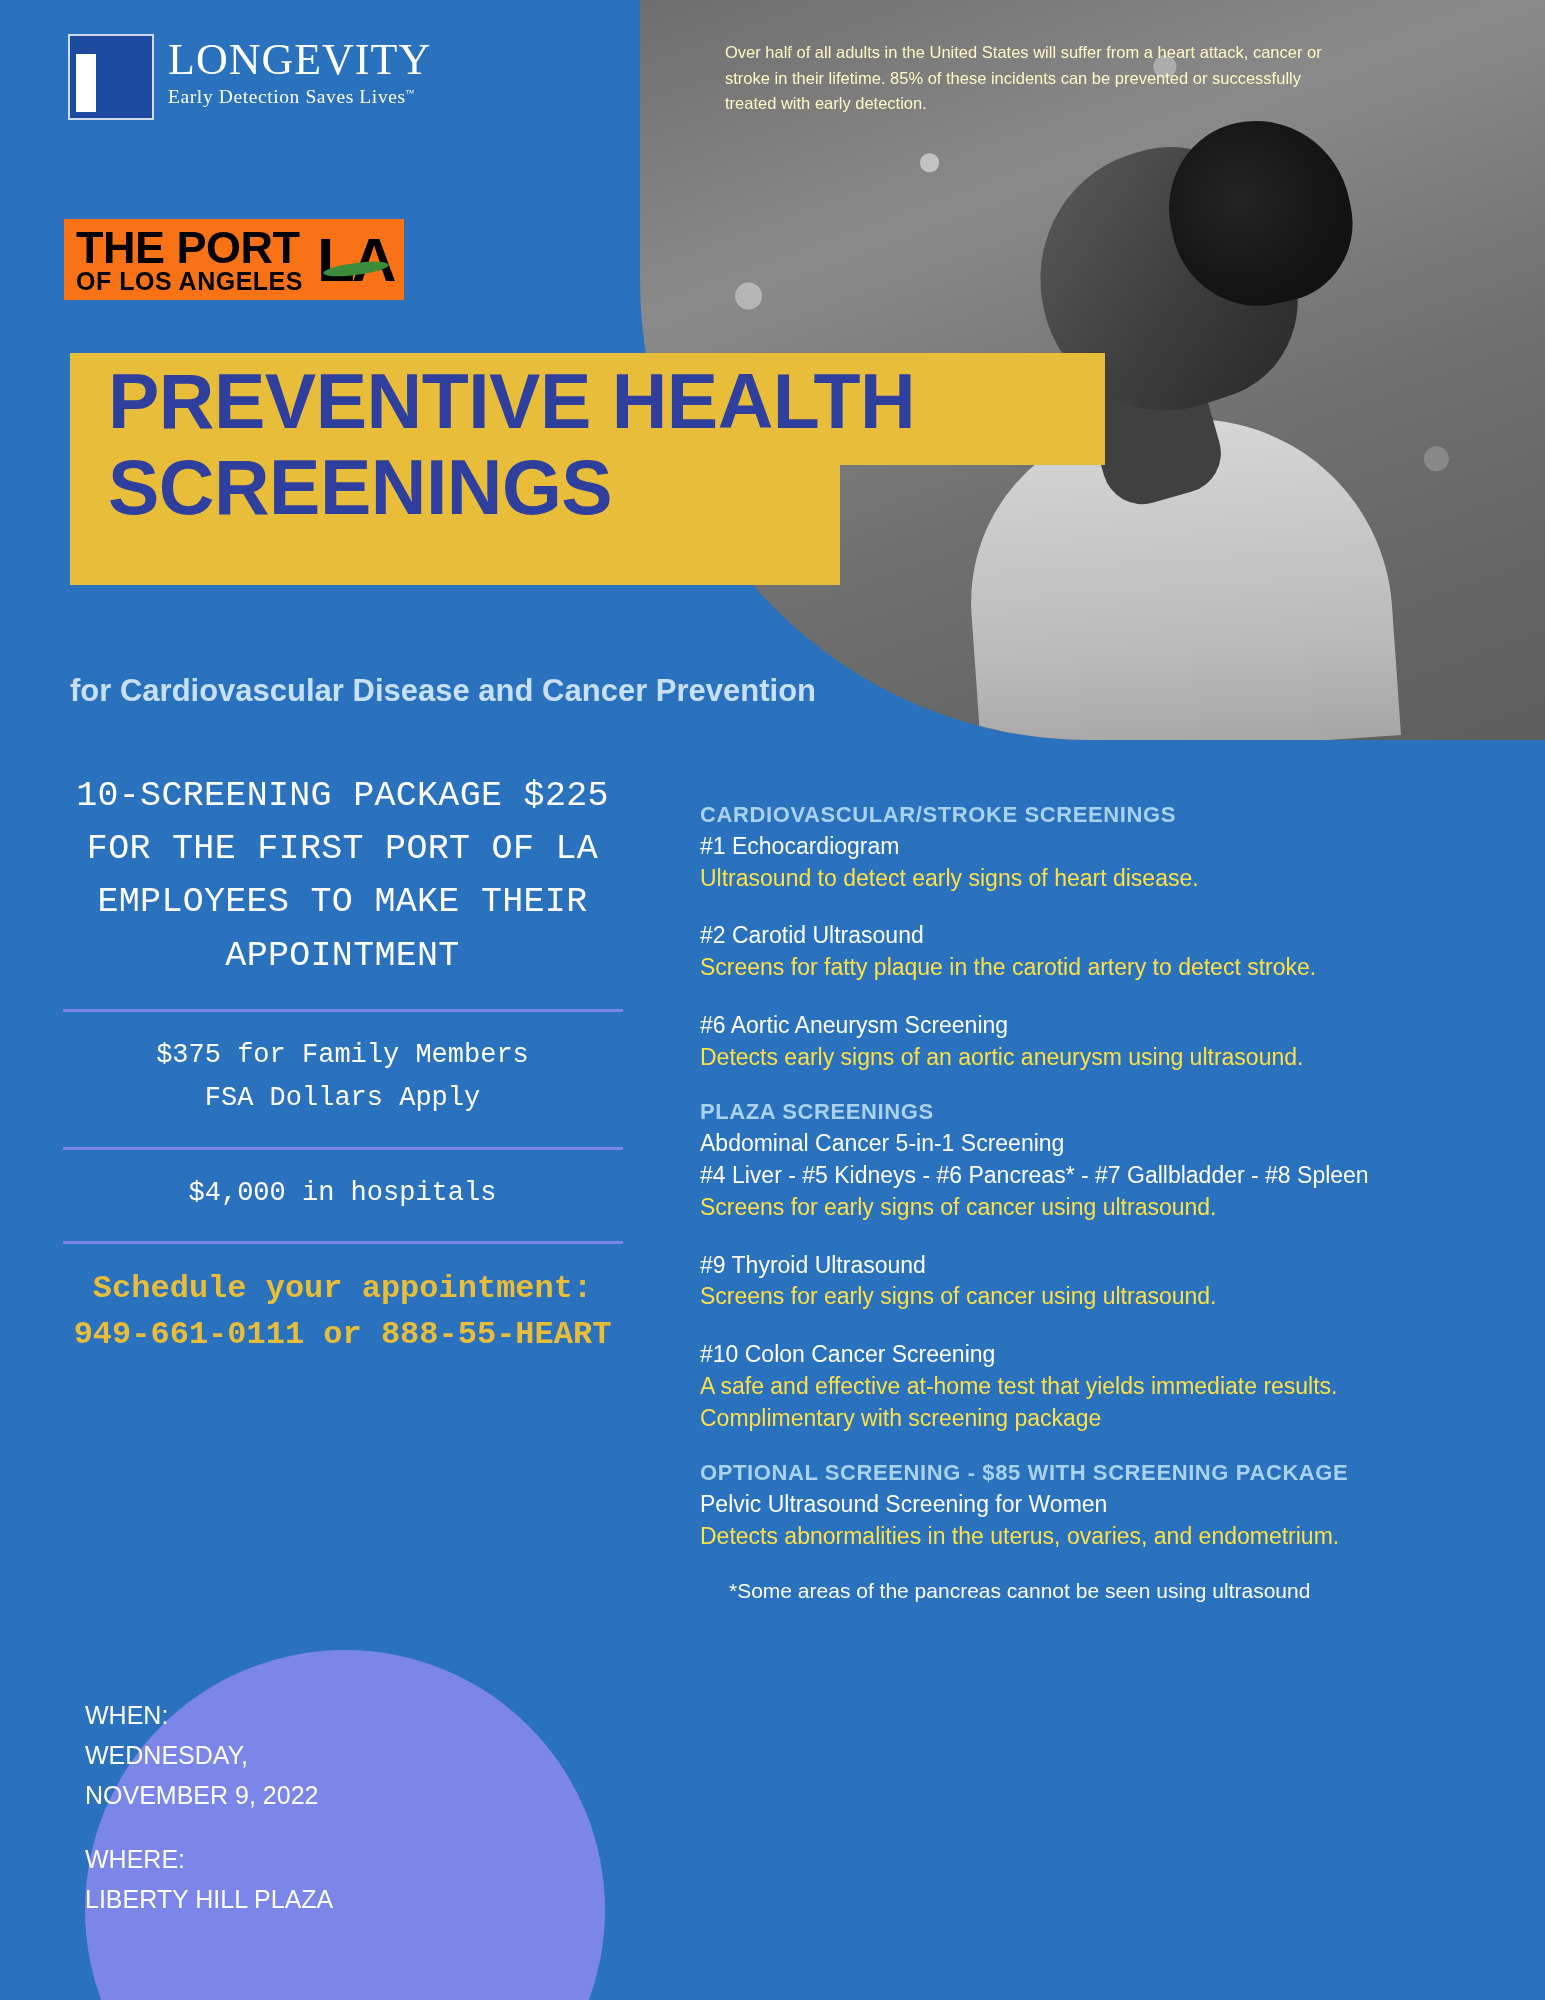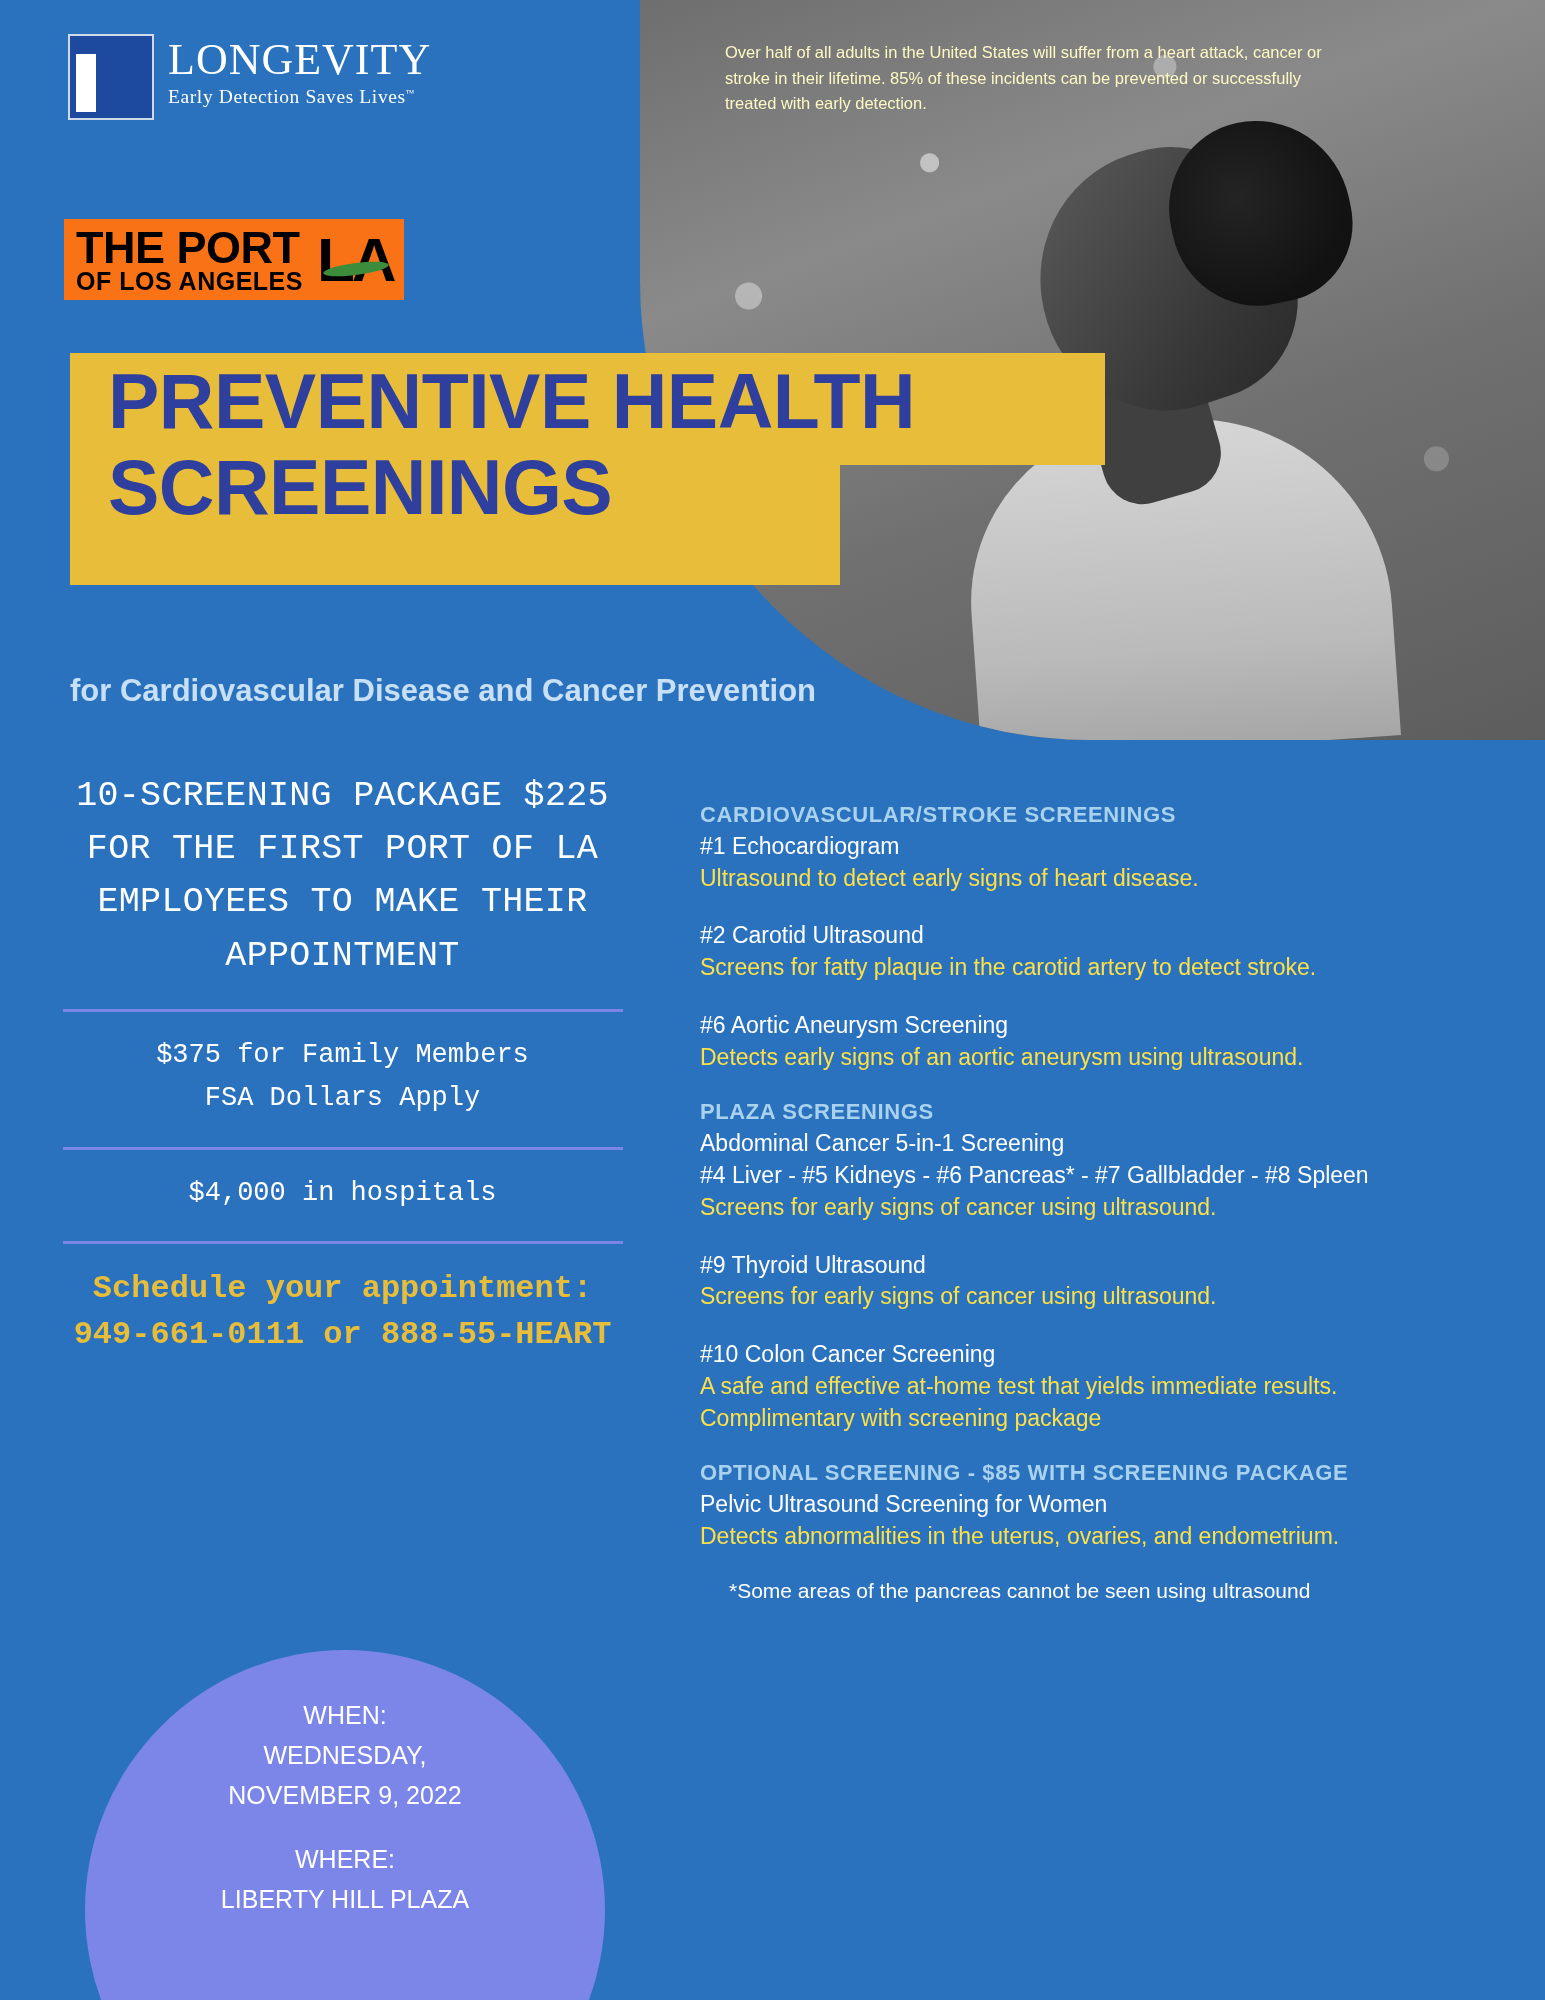--- a/index.html
+++ b/index.html
@@ -309,21 +309,21 @@
     height: 520px;
     border-radius: 50%;
     background: #7b86e8;
     z-index: 2;
   }
   .when-text {
     position: absolute;
     left: 85px;
     top: 1695px;
     width: 520px;
-    text-align: center;
+    text-align: left;
     font-size: 25px;
     line-height: 1.6;
     color: #ffffff;
     z-index: 3;
   }
   .when-text .gap {
     display: block;
     height: 24px;
   }
 

